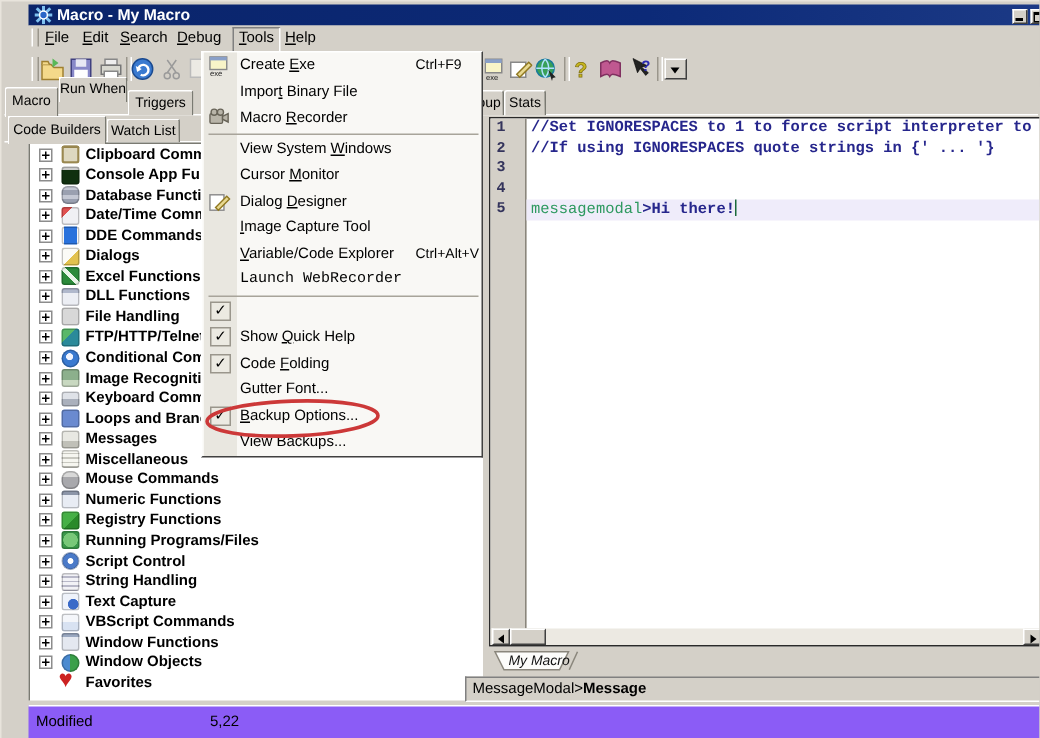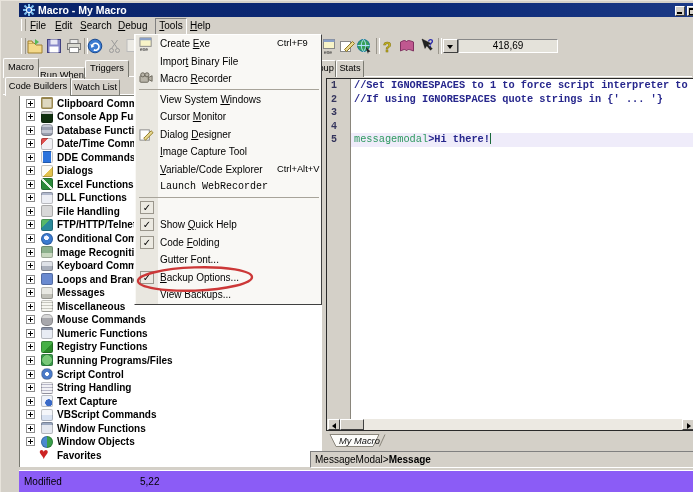--- a/index.html
+++ b/index.html
@@ -133,25 +133,24 @@
     <svg class="ticon" style="left:380px" viewBox="0 0 16 16">
         <path d="M1.5 4c4-2 5-2 6 0c1-2 2-2 7 0v9c-5-2-6-2-7 0c-1-2-2-2-6 0z" fill="#c05890" stroke="#803060"></path>
       </svg>
     <svg class="ticon" style="left:400px" viewBox="0 0 16 16">
         <path d="M3 1l3 9.5 1.8-2.8 3.7 4.6 1.8-1.8-4.6-3.7 3.8-1z" fill="#222" stroke="#000" stroke-width="0.4"></path>
         <text x="8.5" y="9" font-size="10" font-weight="bold" fill="#2a2ab0">?</text>
       </svg>
     <div class="tsep" style="left:419px"></div>
     <div class="sbtn" style="left:424px;top:5px;width:15px;height:14px;"></div>
     <div class="arrow" style="left:428px;top:10.5px;border-left:3.5px solid transparent;border-right:3.5px solid transparent;border-top:4px solid #000;"></div>
-    <div style="position:absolute;left:439px;top:5px;width:100px;height:14px;background:#e4e2da;border:1px solid #888;border-right-color:#fff;border-bottom-color:#fff;box-sizing:border-box;text-align:center;line-height:12px;">418,69</div>
   </div>
   <div class="tabline" style="left:2px;top:75px;width:689px;"></div>
   <div class="tab" style="left:2px;top:57px;width:34px;height:19px;line-height:17px;z-index:2;">Macro</div>
-  <div class="tab" style="left:38px;top:66px;width:44px;height:16px;line-height:15px;">Run When</div>
+  <div class="tab" style="left:38px;top:50px;width:44px;height:16px;line-height:15px;">Run When</div>
   <div class="tab" style="left:84px;top:59px;width:42px;height:16px;line-height:15px;">Triggers</div>
   <div class="tab" style="left:305px;top:59px;width:28px;height:16px;line-height:15px;">Group</div>
   <div class="tab" style="left:335px;top:59px;width:26px;height:16px;line-height:15px;">Stats</div>
   <div class="tabline" style="left:2px;top:93px;width:303px;"></div>
   <div class="tab" style="left:4px;top:76px;width:64px;height:18px;line-height:16px;z-index:2;">Code Builders</div>
   <div class="tab" style="left:70px;top:78px;width:47px;height:15px;line-height:14px;">Watch List</div>
   <div class="abs" id="tree"></div>
   <div class="abs" id="edframe">
     <div id="gutter"></div>
     <div class="lnum" style="top:0px;">1</div>

